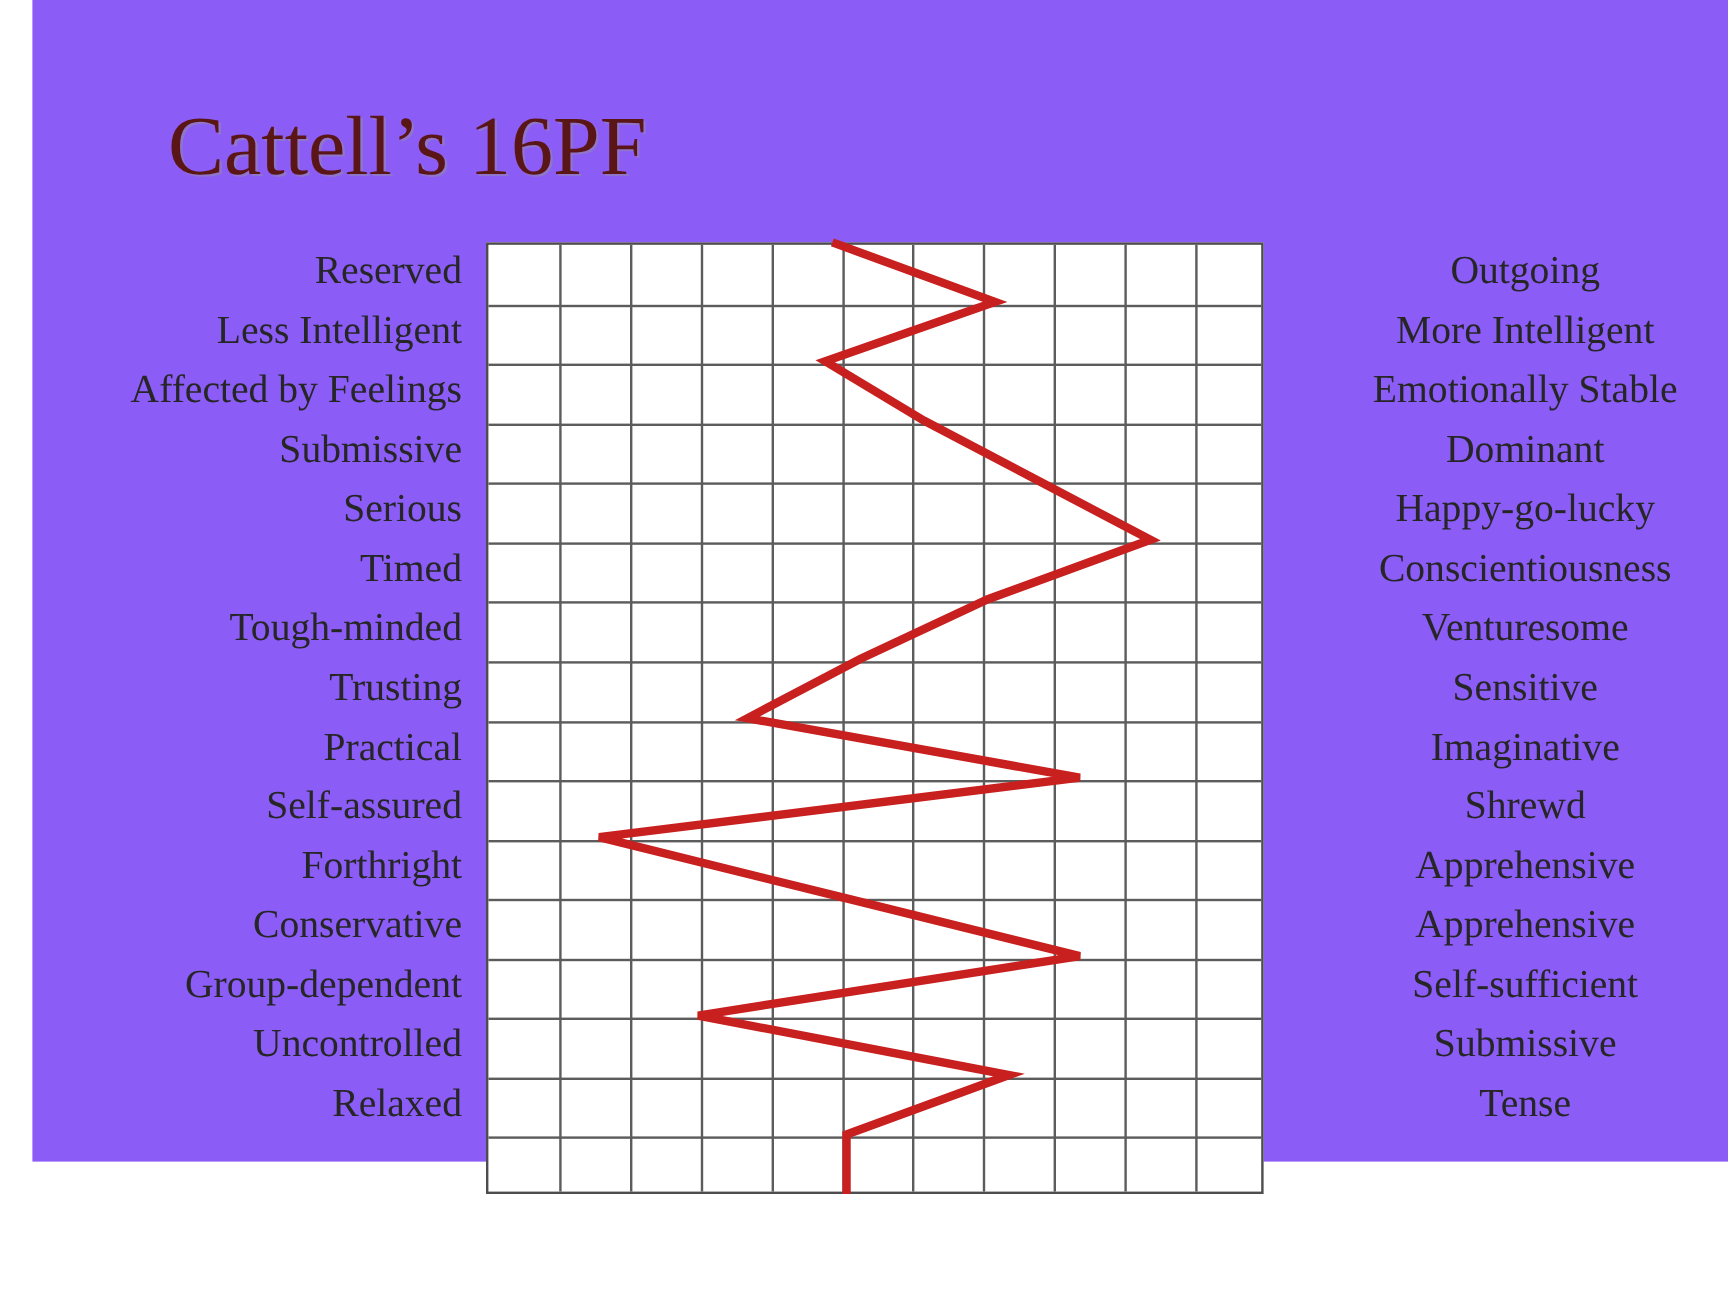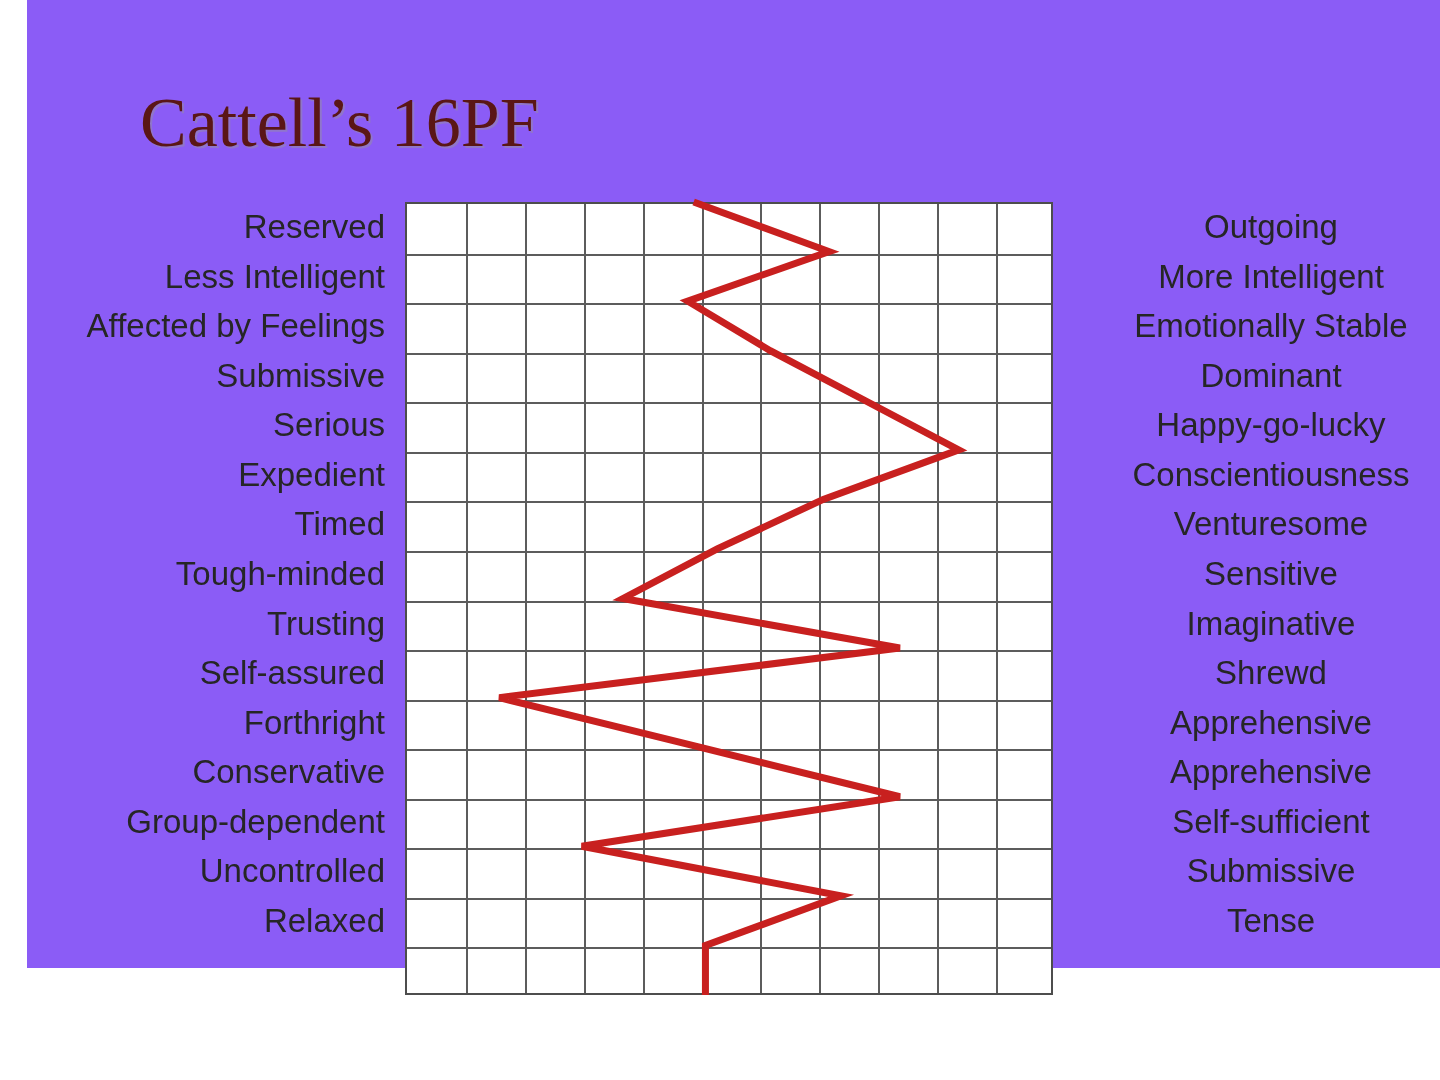--- a/index.html
+++ b/index.html
@@ -88,21 +88,21 @@
     left: 1038px;
     width: 400px;
     text-align: center;
   }
   .row-label {
     height: 49.56px;
     line-height: 49.56px;
     font-size: 33px;
     color: #262626;
     white-space: nowrap;
-    font-family: Liberation Sans, sans-serif;
+    font-family: Liberation Serif, serif;
   }
   #labels-left .row-label { padding-right: 10px; }
   #labels-right .row-label { padding-left: 12px; }
 
   
   #profile-svg {
     position: absolute;
     left: 378px;
     top: 202px;
     width: 648px;
@@ -119,24 +119,24 @@
   <div id="title">Cattell’s 16PF</div>
 
   <div id="chart">
 
     <div id="labels-left" class="label-col">
         <div class="row-label" style="height: 49.5625px; line-height: 49.5625px;">Reserved</div>
         <div class="row-label" style="height: 49.5625px; line-height: 49.5625px;">Less Intelligent</div>
         <div class="row-label" style="height: 49.5625px; line-height: 49.5625px;">Affected by Feelings</div>
         <div class="row-label" style="height: 49.5625px; line-height: 49.5625px;">Submissive</div>
         <div class="row-label" style="height: 49.5625px; line-height: 49.5625px;">Serious</div>
-        <div class="row-label" style="height: 49.5625px; line-height: 49.5625px;">Expedient</div>
         <div class="row-label" style="height: 49.5625px; line-height: 49.5625px;">Timed</div>
         <div class="row-label" style="height: 49.5625px; line-height: 49.5625px;">Tough-minded</div>
         <div class="row-label" style="height: 49.5625px; line-height: 49.5625px;">Trusting</div>
+        <div class="row-label" style="height: 49.5625px; line-height: 49.5625px;">Practical</div>
         <div class="row-label" style="height: 49.5625px; line-height: 49.5625px;">Self-assured</div>
         <div class="row-label" style="height: 49.5625px; line-height: 49.5625px;">Forthright</div>
         <div class="row-label" style="height: 49.5625px; line-height: 49.5625px;">Conservative</div>
         <div class="row-label" style="height: 49.5625px; line-height: 49.5625px;">Group-dependent</div>
         <div class="row-label" style="height: 49.5625px; line-height: 49.5625px;">Uncontrolled</div>
         <div class="row-label" style="height: 49.5625px; line-height: 49.5625px;">Relaxed</div>
       </div>
 
     <div id="grid-box">
         <div class="hline" style="top: 49.5625px;"></div>

